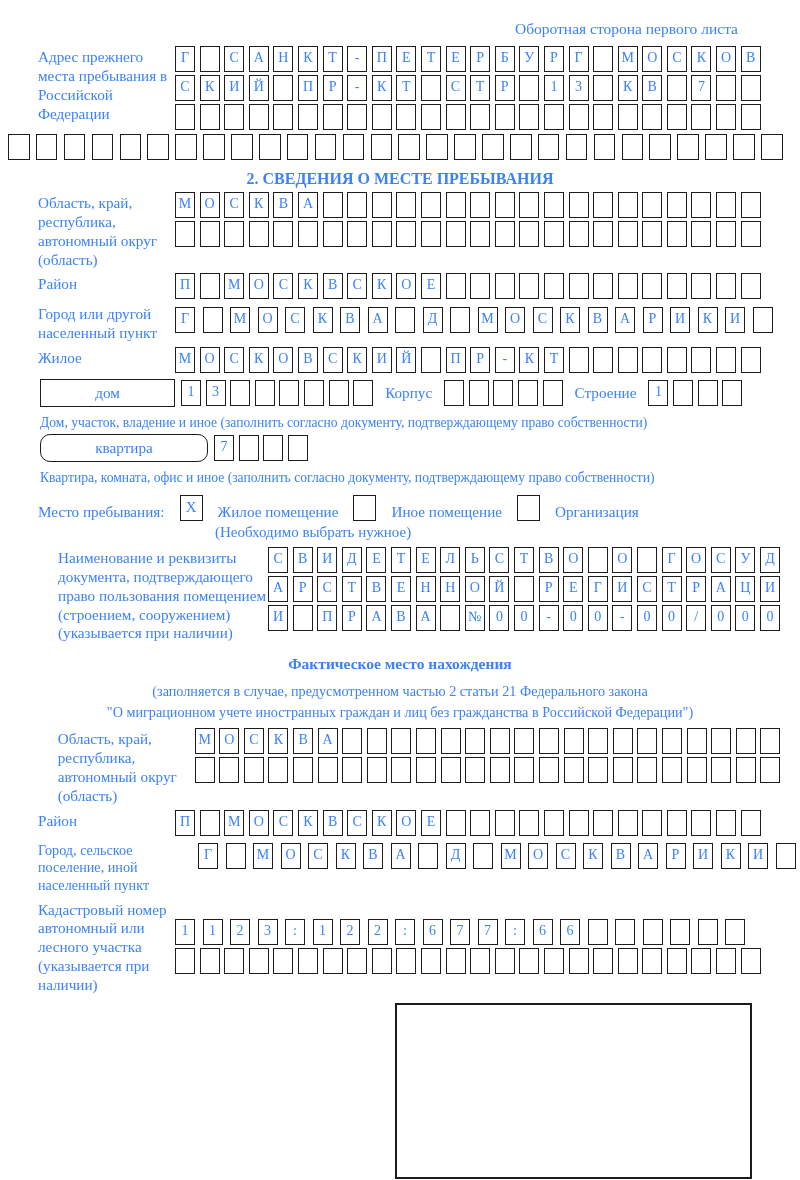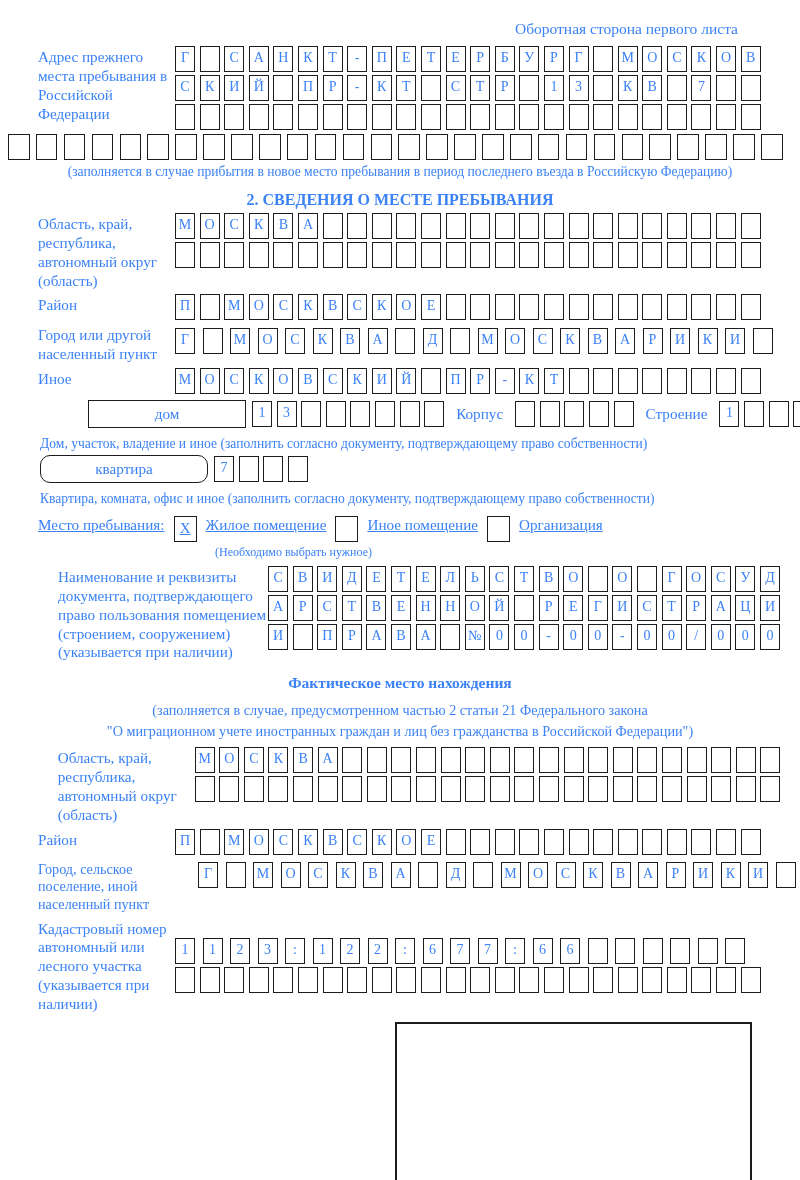--- a/index.html
+++ b/index.html
@@ -28,28 +28,28 @@
   .caption{font-size:13.6px;line-height:1.25;}
   .caption.center{text-align:center;margin-top:4px;}
   .caption.indent{margin:8px 0 2px 40px;}
   .sec-title{text-align:center;font-weight:bold;font-size:16px;margin:10px 0 4px 0;}
   .sub-title{text-align:center;font-weight:bold;font-size:15.5px;margin:12px 0 2px 0;}
   .note-center{text-align:center;font-size:14.2px;line-height:1.45;margin-top:8px;}
   
   .inline-row{display:flex;align-items:center;margin:6px 0 0 40px;gap:6px;}
   .wide-box{flex:none;box-sizing:border-box;height:28px;border:1.6px solid #1c1c1c;
     text-align:center;line-height:25px;font-size:15.2px;}
-  .wide-box.house{width:158px;margin-left:48px;}
+  .wide-box.house{width:135px;}
   .wide-box.apt{width:168px;border-radius:10px;}
   .inline-lbl{font-size:15.2px;padding:0 6px;}
   
-  .stay-row{display:flex;align-items:flex-start;gap:9px;margin:8px 0 0 38px;font-size:15.2px;text-decoration:underline;}
+  .stay-row{display:flex;align-items:flex-end;gap:15px;margin:8px 0 0 38px;font-size:15.2px;}
   .checkbox{flex:none;box-sizing:border-box;width:23px;height:26px;border:1.6px solid #1c1c1c;
     text-align:center;line-height:23px;font-size:15px;}
-  .stay-note{font-size:12px;margin:3px 0 2px 215px;}
+  .stay-note{font-size:15px;margin:3px 0 2px 215px;}
   
   .stamp-box{box-sizing:border-box;margin:8px 0 0 395px;width:357px;height:176px;border:2px solid #1c1c1c;}
   .mt2{margin-top:2px;} .mt6{margin-top:6px;justify-content:center;} .mt8{margin-top:8px;}
 </style>
 </head>
 <body>
 
 <div class="page">
 
   <div class="top-note">Оборотная сторона первого листа</div>
@@ -160,21 +160,20 @@
       <span class="cell"></span>
       <span class="cell"></span>
       <span class="cell"></span>
       <span class="cell"></span>
       <span class="cell"></span>
       <span class="cell"></span>
       <span class="cell"></span>
       <span class="cell"></span>
       <span class="cell"></span>
     </div>
-  <div class="caption center">(заполняется в случае прибытия в новое место пребывания в период последнего въезда в Российскую Федерацию)</div>
 
   <div class="sec-title">2. СВЕДЕНИЯ О МЕСТЕ ПРЕБЫВАНИЯ</div>
 
   <div class="frow">
     <div class="flabel">Область, край, республика, автономный округ (область)</div>
     <div class="rowstack">
       <div class="cells">
           <span class="cell">М</span>
           <span class="cell">О</span>
           <span class="cell">С</span>
@@ -281,21 +280,21 @@
         <span class="cell">А</span>
         <span class="cell">Р</span>
         <span class="cell">И</span>
         <span class="cell">К</span>
         <span class="cell">И</span>
         <span class="cell"></span>
       </div>
   </div>
 
   <div class="frow">
-    <div class="flabel">Иное</div>
+    <div class="flabel">Жилое</div>
     <div class="cells">
         <span class="cell">М</span>
         <span class="cell">О</span>
         <span class="cell">С</span>
         <span class="cell">К</span>
         <span class="cell">О</span>
         <span class="cell">В</span>
         <span class="cell">С</span>
         <span class="cell">К</span>
         <span class="cell">И</span>

